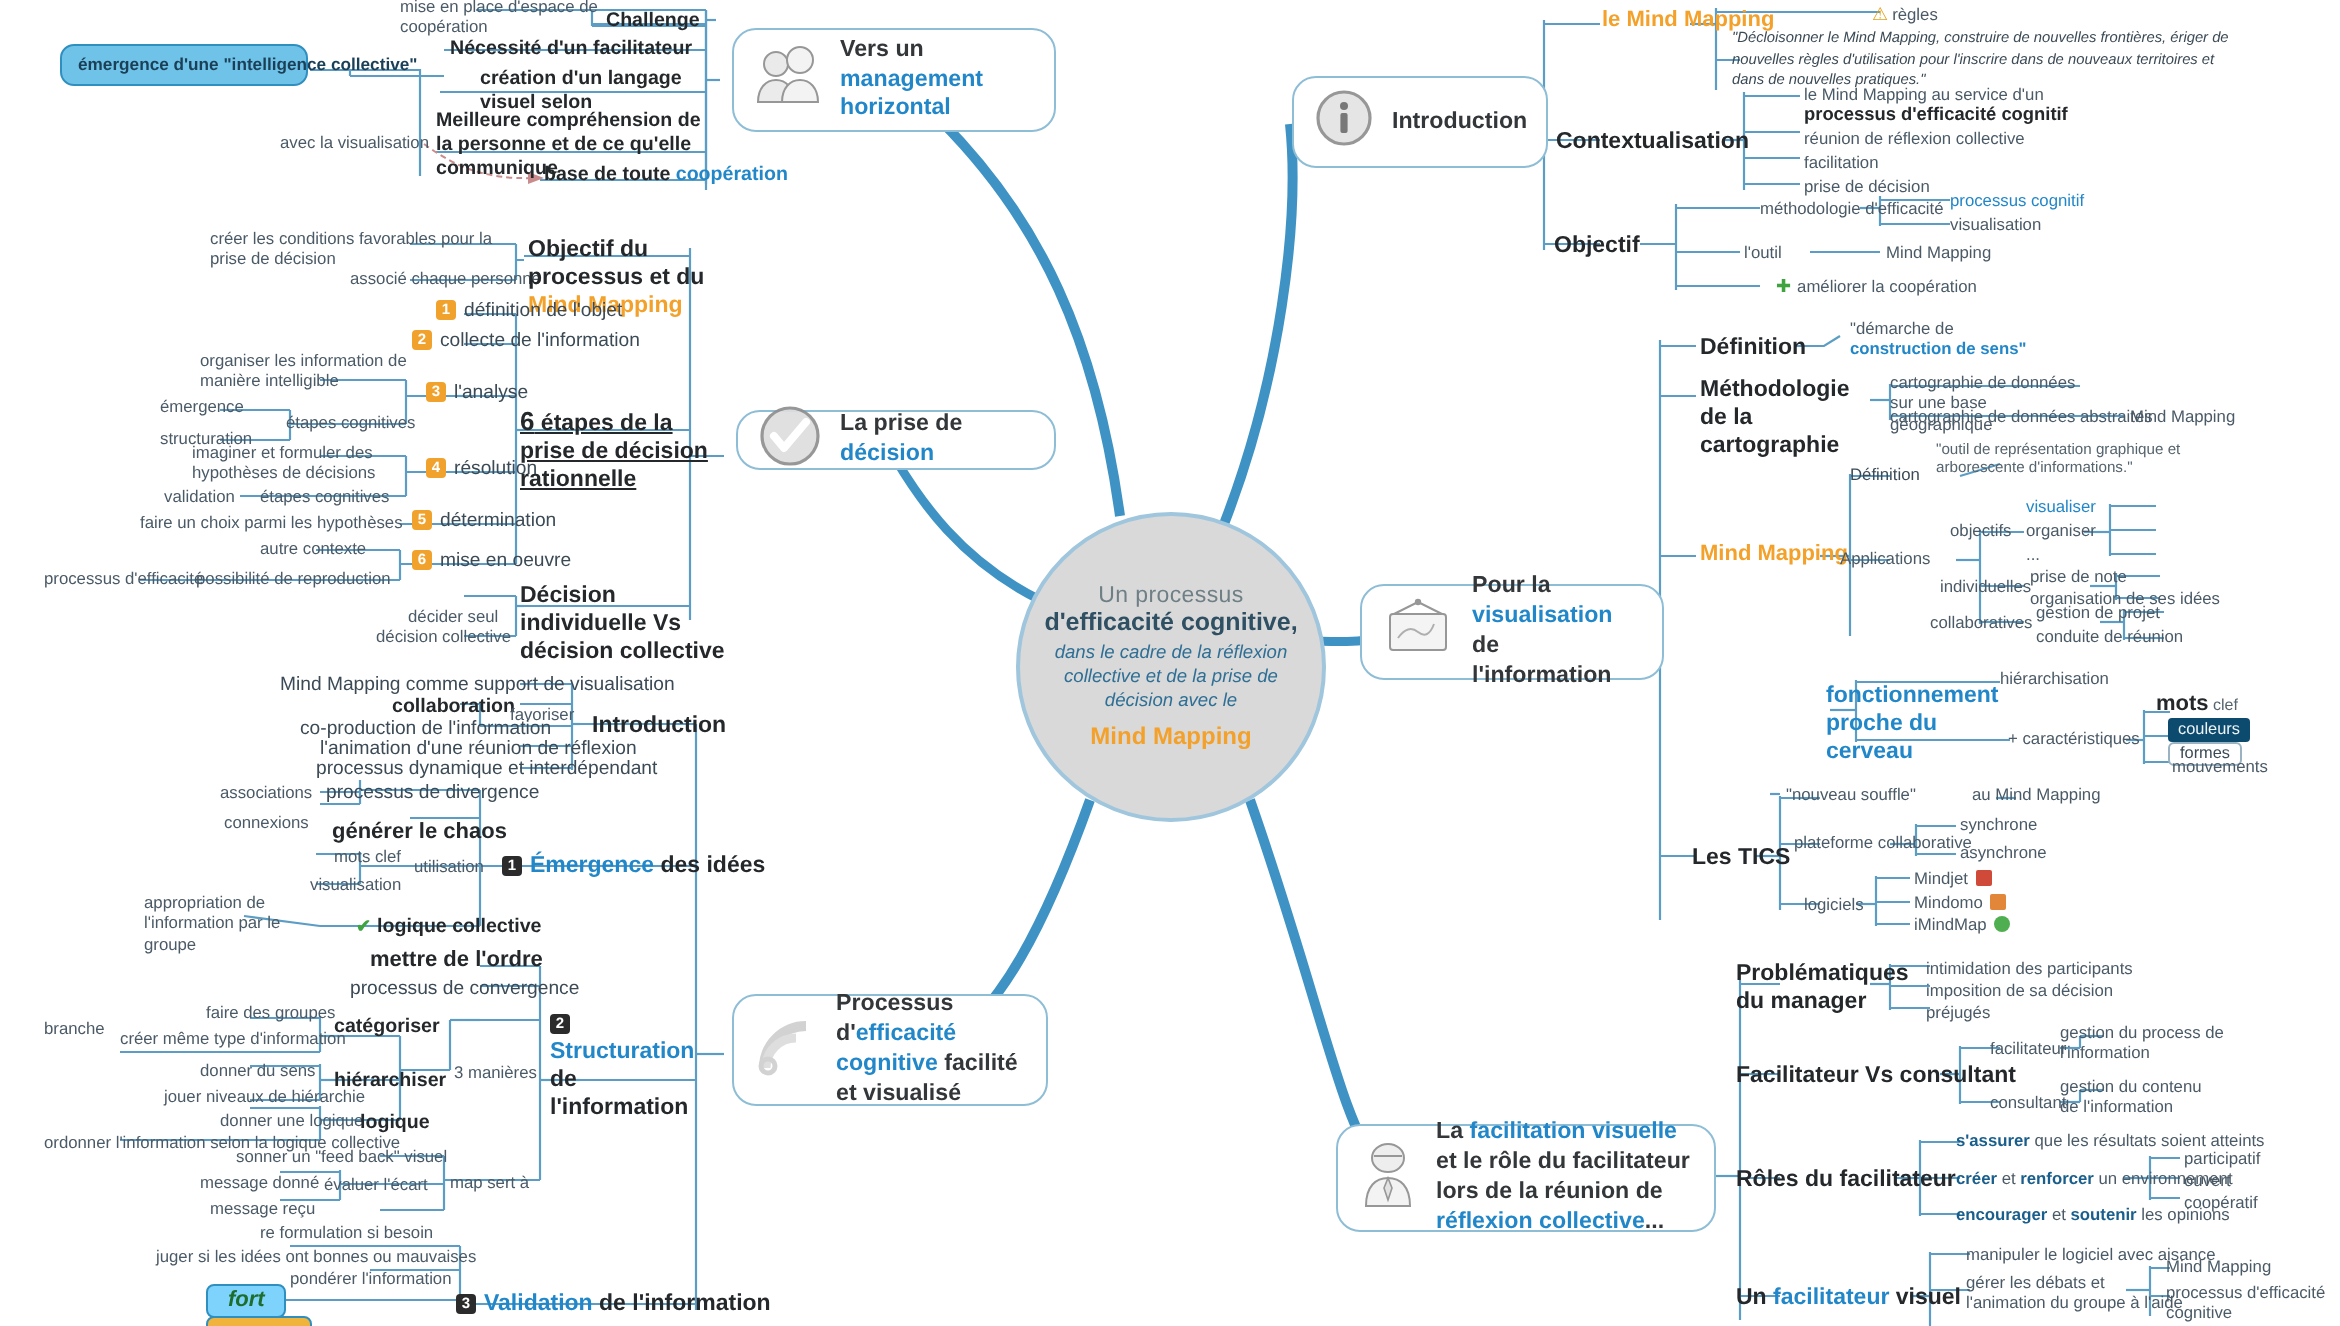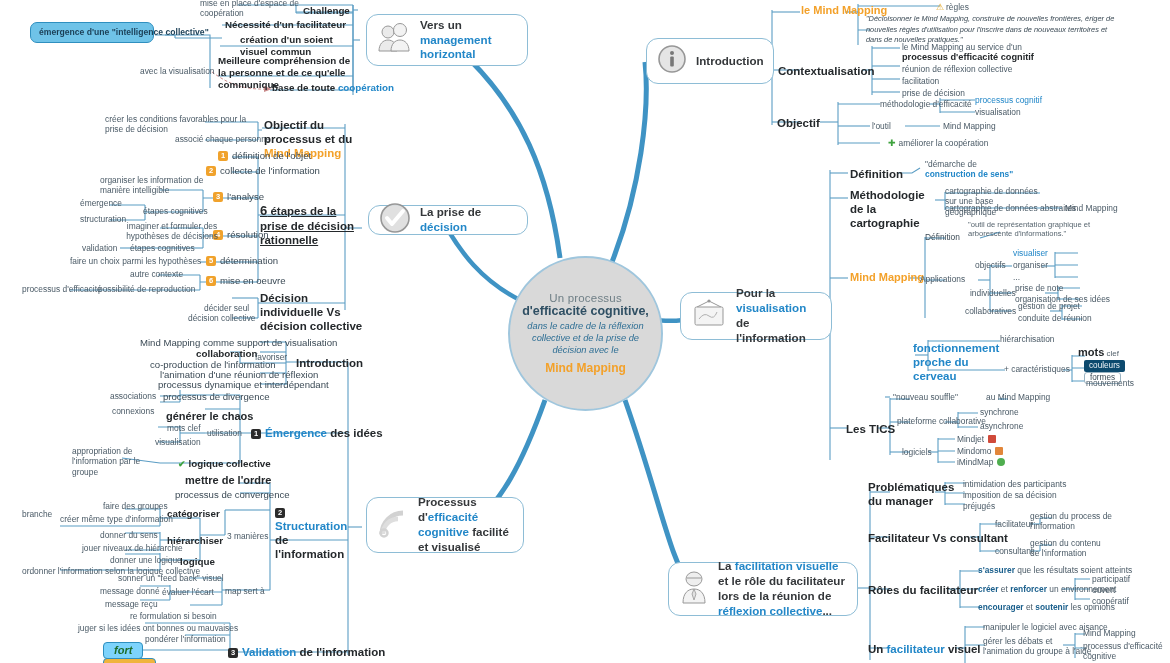--- a/index.html
+++ b/index.html
@@ -450,21 +450,21 @@
           <path d="M15 19 l-2 5 l2 6 l2-6z" fill="#e0e0e0" stroke="#8f8f8f" stroke-width=".8"></path>
         </svg>
     </span>
     <span class="txt">La <span class="bl">facilitation visuelle</span> et le rôle du facilitateur lors de la réunion de <span class="bl">réflexion collective</span>...</span>
   </div>
 
   <div class="n bluebox" style="left:30px; top:22px; width:124px;">émergence d'une "intelligence collective"</div>
   <div class="n lvl3 wrap" style="left:200px; top:-2px; width:130px; text-align:left;">mise en place d'espace de coopération</div>
   <div class="n lvl2b" style="left:303px; top:5px;">Challenge</div>
   <div class="n lvl2b" style="left:225px; top:19px;">Nécessité d'un facilitateur</div>
-  <div class="n lvl2b wrap" style="left:240px; top:34px; width:112px;">création d'un soient visuel commun</div>
+  <div class="n lvl2b wrap" style="left:240px; top:34px; width:112px;">création d'un langage visuel selon</div>
   <div class="n lvl2b wrap" style="left:218px; top:55px; width:134px;">Meilleure compréhension de la personne et de ce qu'elle communique</div>
   <div class="n lvl3" style="left:140px; top:66px;">avec la visualisation</div>
   <div class="n lvl2b" style="left:272px; top:82px;">
     <span>base de toute </span><span style="color:#2287c8;">coopération</span>
   </div>
 
   <div class="n lvl3 wrap" style="left:105px; top:114px; width:148px;">créer les conditions favorables pour la prise de décision</div>
   <div class="n lvl3" style="left:175px; top:134px;">associé chaque personne</div>
   <div class="n lvl1 wrap" style="left:264px; top:118px; width:98px;">
     <span>Objectif du processus et du </span><span class="or">Mind Mapping</span>
@@ -479,21 +479,21 @@
   <div class="n lvl2" style="left:213px; top:191px;"><span class="num">3</span><span>l'analyse</span></div>
   <div class="n lvl2" style="left:213px; top:229px;"><span class="num">4</span><span>résolution</span></div>
   <div class="n lvl2" style="left:206px; top:255px;"><span class="num">5</span><span>détermination</span></div>
   <div class="n lvl2" style="left:206px; top:275px;"><span class="num">6</span><span>mise en oeuvre</span></div>
 
   <div class="n lvl3 wrap" style="left:100px; top:175px; width:115px;">organiser les information de manière intelligible</div>
   <div class="n lvl3" style="left:143px; top:206px;">étapes cognitives</div>
   <div class="n lvl3" style="left:80px; top:198px;">émergence</div>
   <div class="n lvl3" style="left:80px; top:214px;">structuration</div>
 
-  <div class="n lvl3 wrap" style="left:116px; top:221px; width:112px;text-align:center;">imaginer et formuler des hypothèses de décisions</div>
+  <div class="n lvl3 wrap" style="left:96px; top:221px; width:112px;">imaginer et formuler des hypothèses de décisions</div>
   <div class="n lvl3" style="left:130px; top:243px;">étapes cognitives</div>
   <div class="n lvl3" style="left:82px; top:243px;">validation</div>
 
   <div class="n lvl3" style="left:70px; top:256px;">faire un choix parmi les hypothèses</div>
   <div class="n lvl3" style="left:130px; top:269px;">autre contexte</div>
   <div class="n lvl3" style="left:98px; top:284px;">possibilité de reproduction</div>
   <div class="n lvl3" style="left:22px; top:284px;">processus d'efficacité</div>
 
   <div class="n lvl1 wrap" style="left:260px; top:291px; width:105px;">Décision individuelle Vs décision collective</div>
   <div class="n lvl3" style="left:204px; top:303px;">décider seul</div>

